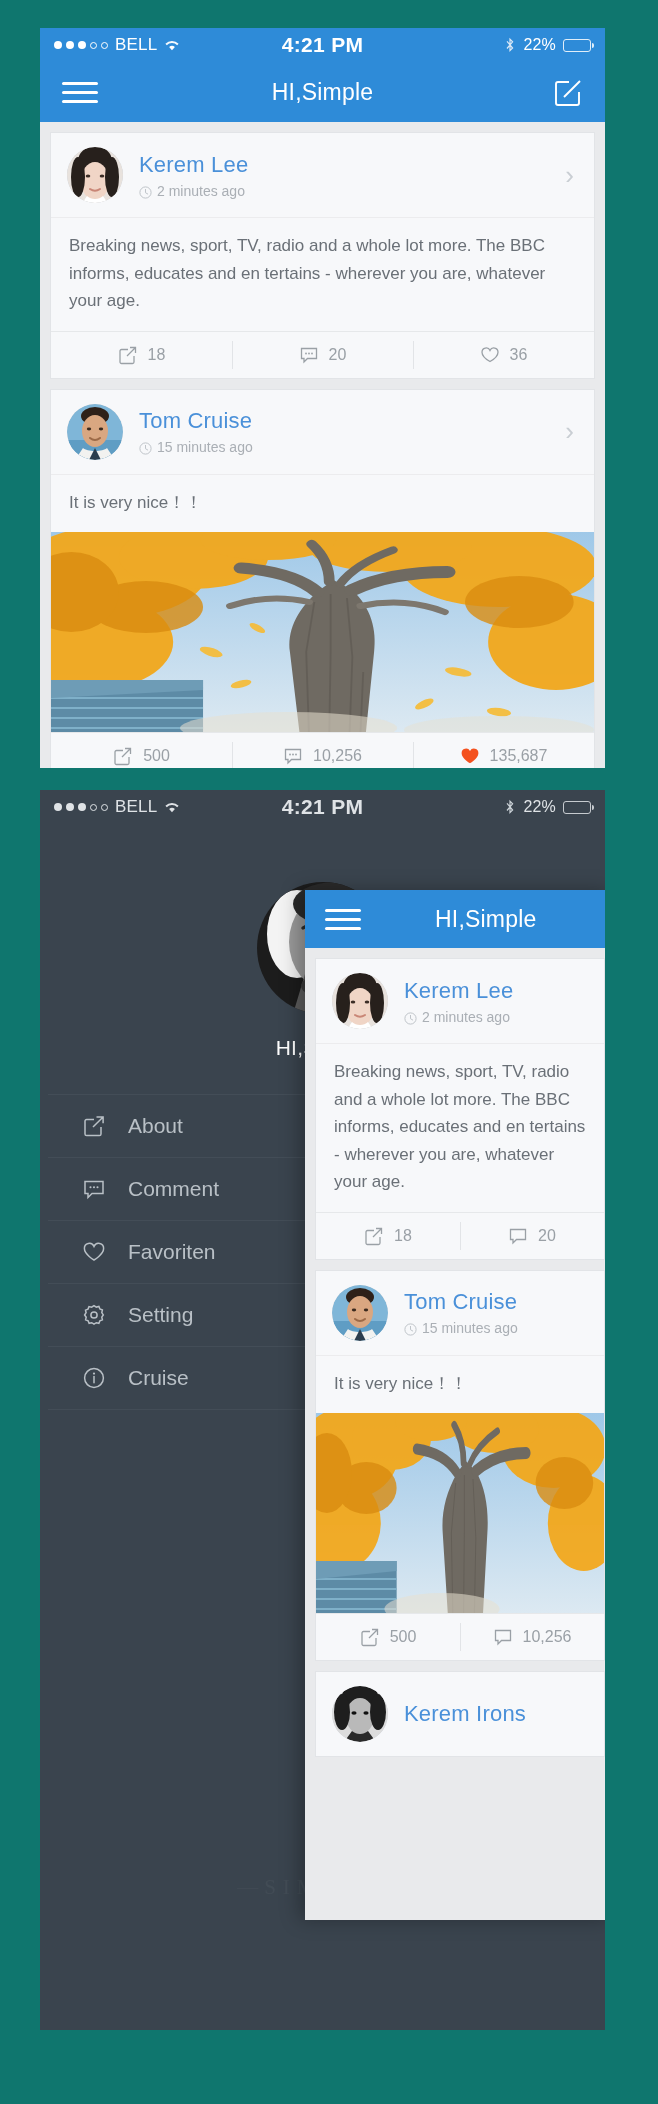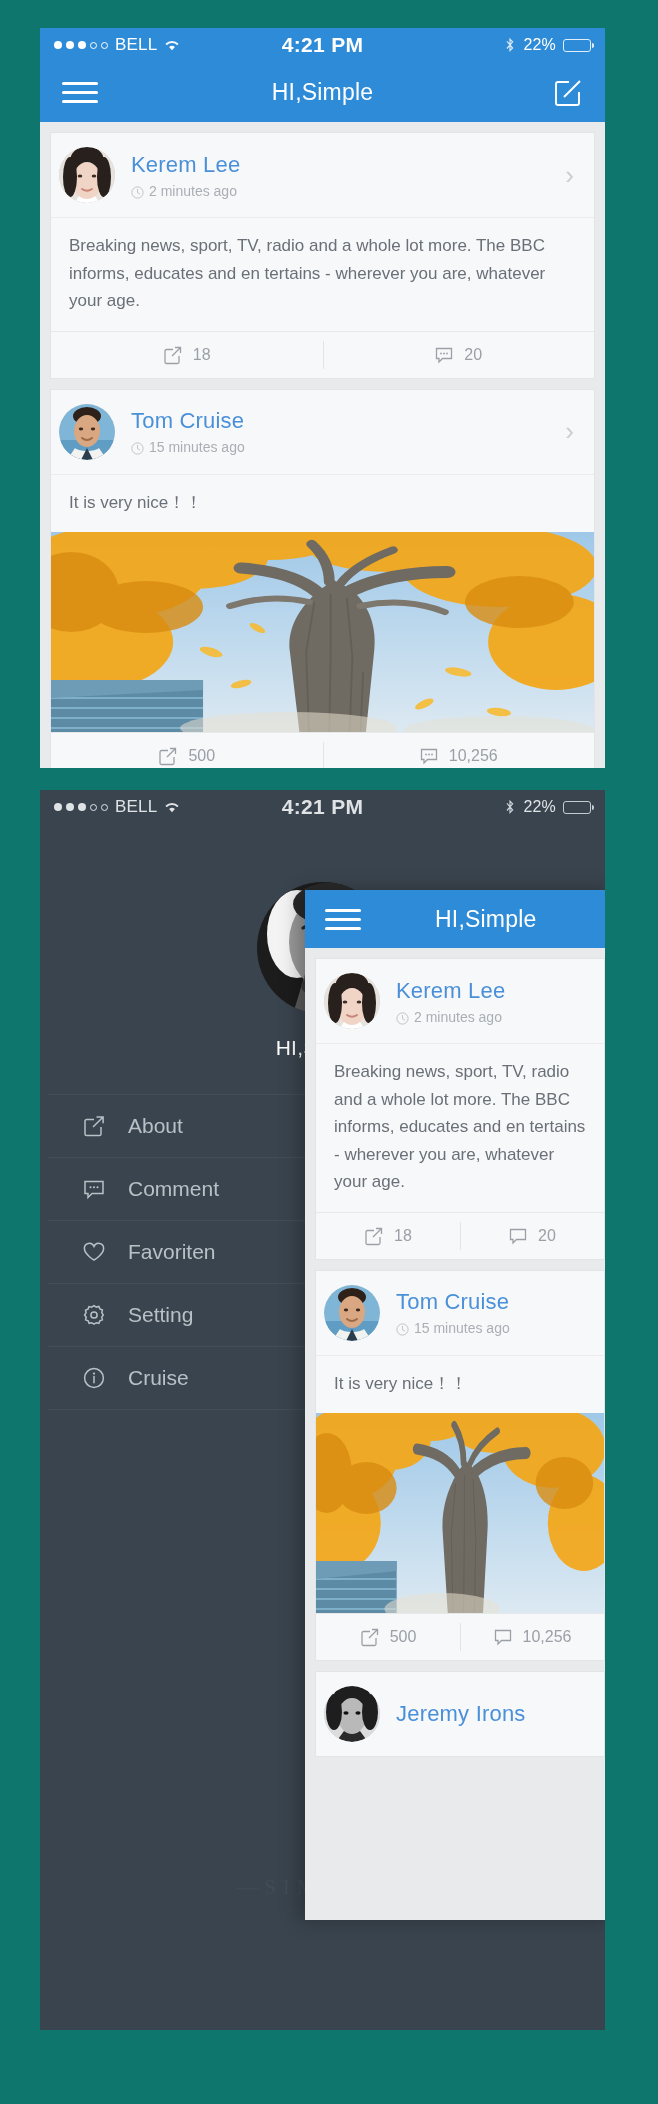--- a/index.html
+++ b/index.html
@@ -70,21 +70,21 @@
     pointer-events: none;
   }
   .compose { margin-left: auto; width: 30px; height: 30px; z-index: 2; }
 
   
   .feed { background: #e9eaec; padding: 10px 10px 0 10px; height: calc(100% - 94px); overflow: hidden; }
   .card {
     background: #f7f8fa; border: 1px solid #e2e4e7;
     margin-bottom: 10px;
   }
-  .card-head { display: flex; align-items: center; padding: 14px 16px 14px 8px; }
+  .card-head { display: flex; align-items: center; padding: 14px 16px 14px 16px; }
   .avatar {
     width: 56px; height: 56px; border-radius: 50%;
     flex: 0 0 56px; overflow: hidden; background: #cfd3d8;
   }
   .avatar svg { display:block; width:100%; height:100%; }
   .head-text { margin-left: 16px; flex: 1; }
   .uname { color: #4a90d9; font-size: 22px; letter-spacing: .2px; }
   .meta { color: #aaafb5; font-size: 14px; margin-top: 5px; display: flex; align-items: flex-end; gap: 5px; }
   .clock { width: 13px; height: 13px; }
   .chev { color: #c9ced3; font-size: 26px; font-weight: 300; padding-right: 4px; }
@@ -286,20 +286,28 @@
             <span class="ic">
               <svg viewBox="0 0 20 20" fill="none" stroke="#9aa0a6" stroke-width="1.3">
                 <path d="M2.5 3.5h15v10h-9l-3.5 3.5v-3.5H2.5z"></path>
                 <circle cx="7" cy="8.5" r=".9" fill="#9aa0a6" stroke="none"></circle>
                 <circle cx="10" cy="8.5" r=".9" fill="#9aa0a6" stroke="none"></circle>
                 <circle cx="13" cy="8.5" r=".9" fill="#9aa0a6" stroke="none"></circle>
               </svg>
             </span>
             <span>20</span>
           </div>
+          <div class="act">
+            <span class="ic">
+              <svg viewBox="0 0 20 20" fill="none" stroke="#9aa0a6" stroke-width="1.3">
+                <path d="M10 16.5C10 16.5 2 12 2 7.2A4.2 4.2 0 0 1 10 5.4 4.2 4.2 0 0 1 18 7.2c0 4.8-8 9.3-8 9.3z"></path>
+              </svg>
+            </span>
+            <span>36</span>
+          </div>
         </div>
       </div>
 
       <div class="card">
         <div class="card-head">
           <div class="avatar">
             <svg viewBox="0 0 56 56">
                 <defs>
                   <clipPath id="c2">
                     <circle cx="28" cy="28" r="28"></circle>
@@ -406,20 +414,28 @@
           <div class="act">
             <span class="ic">
               <svg viewBox="0 0 20 20" fill="none" stroke="#9aa0a6" stroke-width="1.3">
                 <path d="M2.5 3.5h15v10h-9l-3.5 3.5v-3.5H2.5z"></path>
                 <circle cx="7" cy="8.5" r=".9" fill="#9aa0a6" stroke="none"></circle>
                 <circle cx="10" cy="8.5" r=".9" fill="#9aa0a6" stroke="none"></circle>
                 <circle cx="13" cy="8.5" r=".9" fill="#9aa0a6" stroke="none"></circle>
               </svg>
             </span>
             <span>10,256</span>
+          </div>
+          <div class="act liked">
+            <span class="ic">
+              <svg viewBox="0 0 20 20" fill="#f4511e">
+                <path d="M10 17.2S1.6 12.3 1.6 7.2a4.5 4.5 0 0 1 8.4-2.3 4.5 4.5 0 0 1 8.4 2.3c0 5.1-8.4 10-8.4 10z"></path>
+              </svg>
+            </span>
+            <span>135,687</span>
           </div>
         </div>
       </div>
 
     </div>
   </div>
 
   <div class="phone" id="phone-drawer">
     <div class="drawer-wrap">
 
@@ -713,21 +729,21 @@
                     <ellipse cx="28" cy="30" rx="14" ry="18" fill="#b9b9b9"></ellipse>
                     <ellipse cx="10" cy="26" rx="8" ry="18" fill="#1e1e1e"></ellipse>
                     <ellipse cx="46" cy="26" rx="8" ry="18" fill="#1e1e1e"></ellipse>
                     <ellipse cx="22" cy="27" rx="2.6" ry="1.8" fill="#101010"></ellipse>
                     <ellipse cx="34" cy="27" rx="2.6" ry="1.8" fill="#101010"></ellipse>
                     <path d="M20 45c5 4 11 4 16 0l8 11H12z" fill="#2a2a2a"></path>
                   </g>
                 </svg>
               </div>
               <div class="head-text">
-                <div class="uname">Jeremy Irons</div>
+                <div class="uname">Kerem Irons</div>
               </div>
             </div>
           </div>
 
         </div>
       </div>
 
     </div>
   </div>
 

